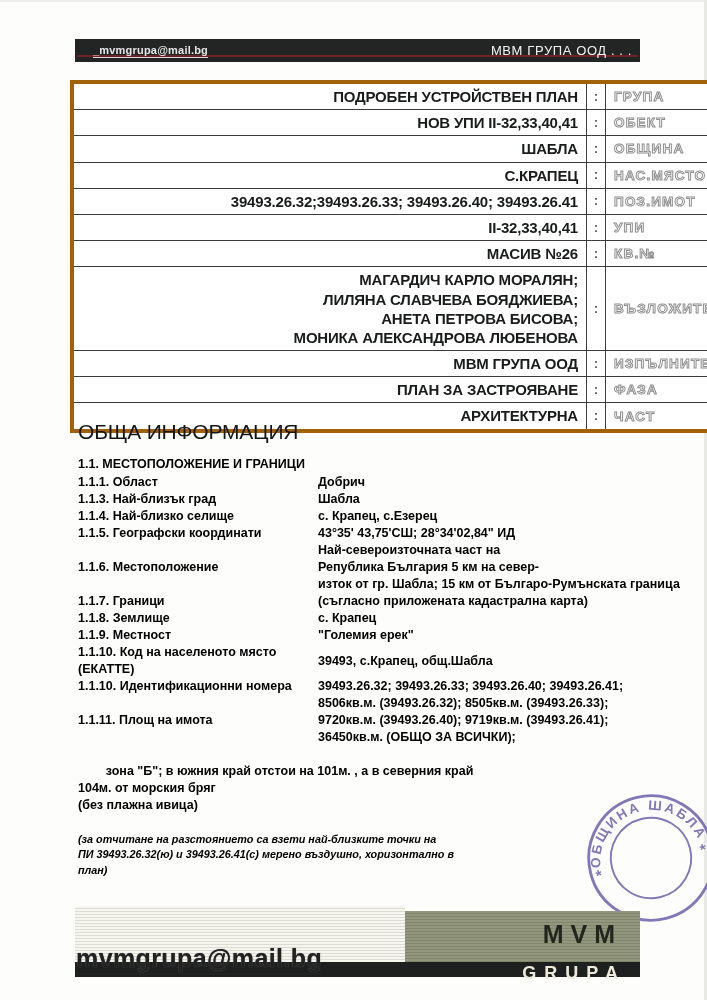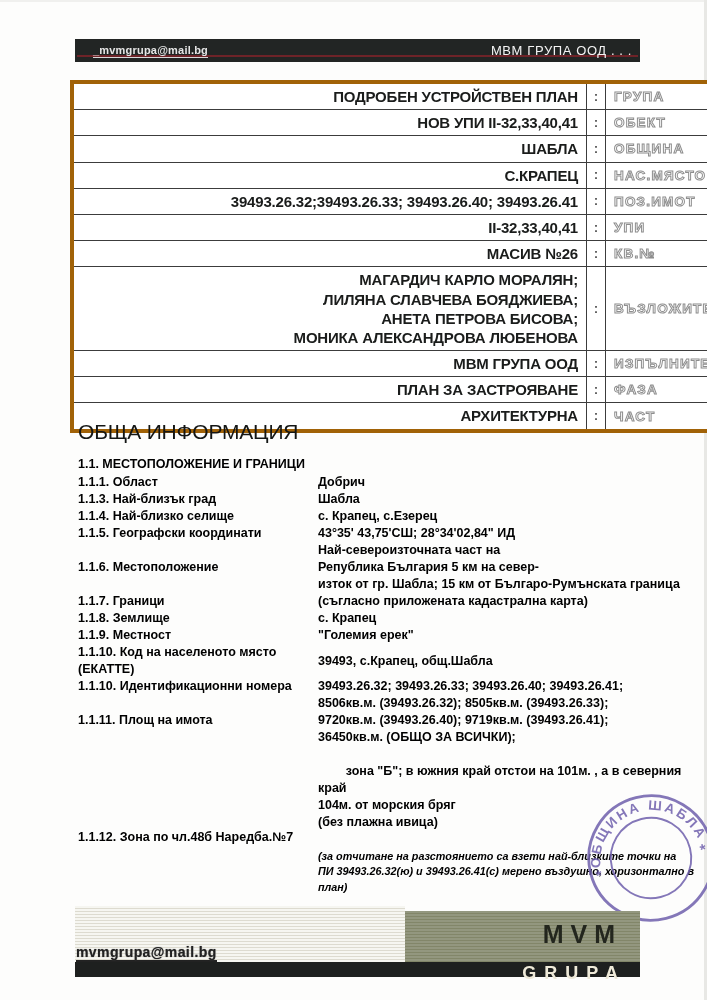--- a/index.html
+++ b/index.html
@@ -77,21 +77,21 @@
     position:absolute; left:0; top:0; width:330px; height:58px;
     background:repeating-linear-gradient(180deg, #f6f6f1 0px, #f6f6f1 2px, #dddbd0 2px, #dddbd0 3px);
   }
   .f-olive {
     position:absolute; left:330px; right:0; top:5px; height:53px;
     background:repeating-linear-gradient(180deg, #93977f 0px, #93977f 2px, #828669 2px, #828669 3px);
   }
   .f-black { position:absolute; left:0; top:56px; width:100%; height:15px; background:#1e201f; }
   .f-email {
     position:absolute; left:1px; top:38px; z-index:3;
-    font-size:14px; font-weight:bold; color:#222222; letter-spacing:0.4px;
+    font-size:25px; font-weight:bold; color:#222222; letter-spacing:0.4px;
     border-bottom:2px solid #222222; text-shadow:0 0 1px #666;
   }
   .f-logo-mvm {
     position:absolute; right:18px; top:16px; z-index:2;
     font-size:25px; font-weight:bold; color:#23261e; letter-spacing:7px; line-height:1;
   }
   .f-logo-grupa {
     position:absolute; right:14px; top:58px; z-index:3;
     font-size:18px; font-weight:bold; color:#efead9; letter-spacing:8px; line-height:1;
   }
@@ -215,21 +215,20 @@
       <div class="ilabel">1.1.10. Идентификационни номера</div>
       <div class="ivalue">39493.26.32; 39493.26.33; 39493.26.40; 39493.26.41;</div>
     </div>
     <div class="irow">
       <div class="ilabel">1.1.11. Площ на имота</div>
       <div class="ivalue">8506кв.м. (39493.26.32); 8505кв.м. (39493.26.33);
 9720кв.м. (39493.26.40); 9719кв.м. (39493.26.41);
 36450кв.м. (ОБЩО ЗА ВСИЧКИ);</div>
     </div>
     <div class="irow">
-      <div class="ilabel">1.1.12. Зона по чл.48б Наредба.№7</div>
       <div class="ivalue">
         <span>зона "Б"; в южния край отстои на 101м. , а в северния край
 104м. от морския бряг
 (без плажна ивица)</span>
         <div class="inote">(за отчитане на разстоянието са взети най-близките точки на
 ПИ 39493.26.32(ю) и 39493.26.41(с) мерено въздушно, хоризонтално в
 план)</div>
       </div>
     </div>
   </div>

